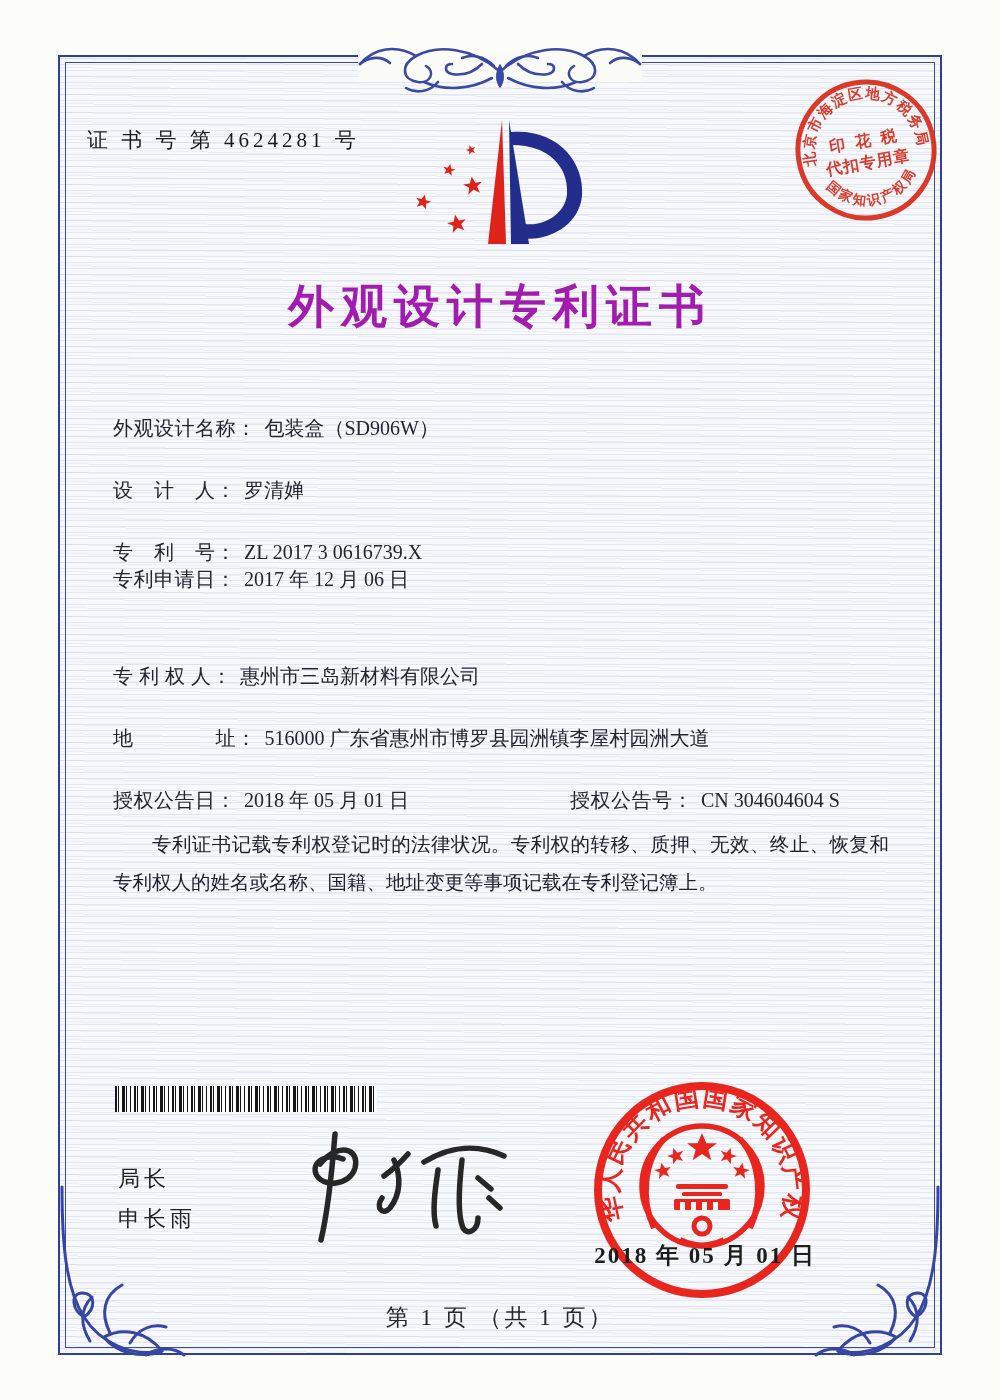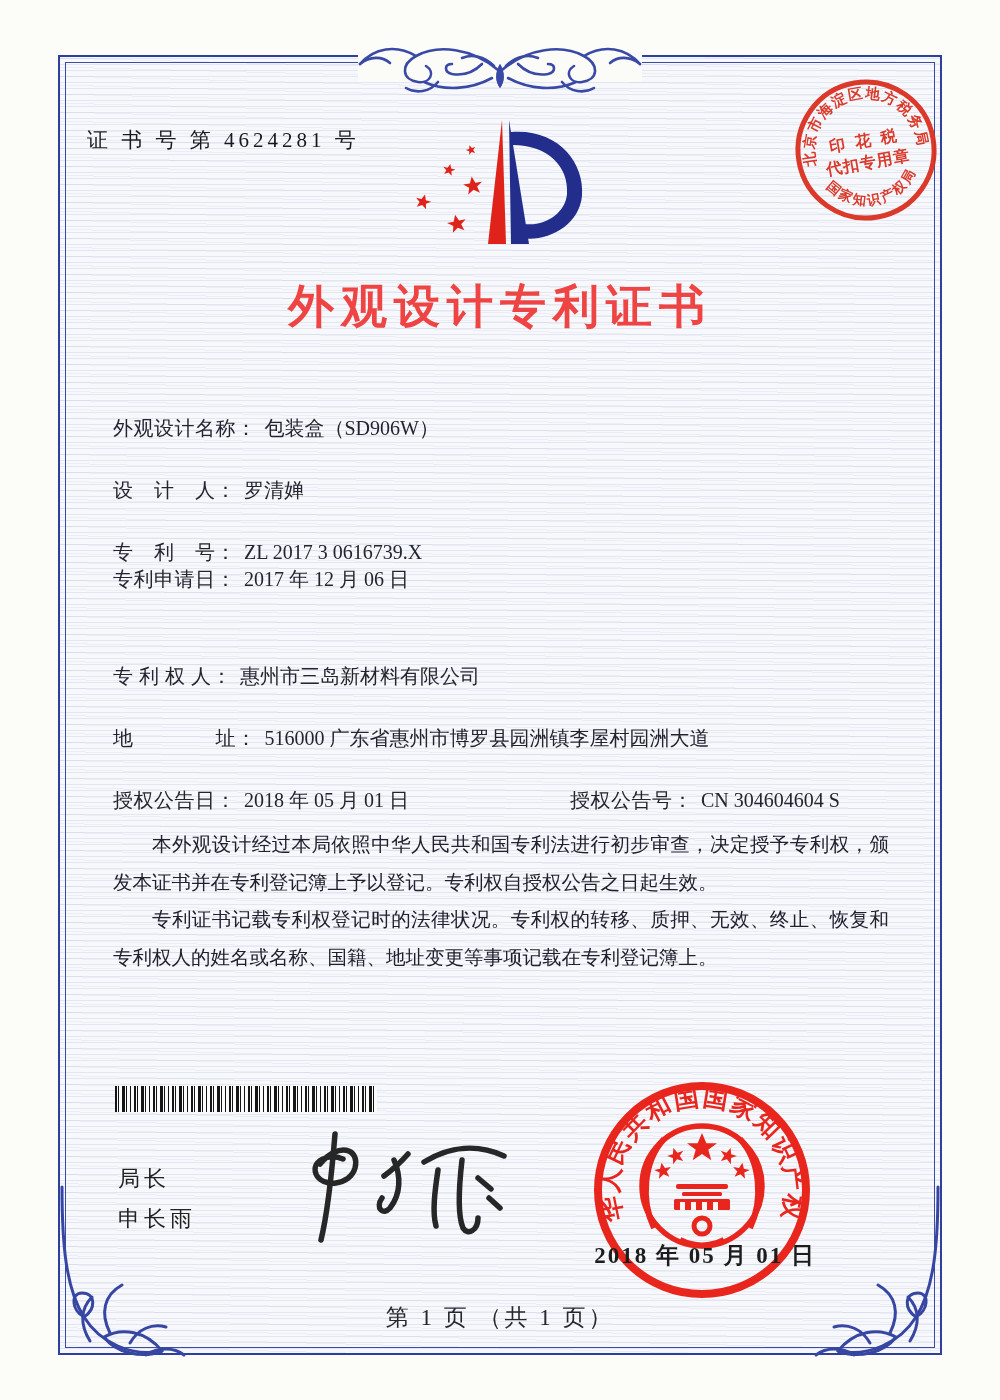--- a/index.html
+++ b/index.html
@@ -23,21 +23,21 @@
     border:2.5px solid #2e3f9e;box-sizing:border-box;
   }
   .frame-inner{
     left:65px;top:62px;width:870px;height:1286px;
     border:1.2px solid #3a4aa6;box-sizing:border-box;
   }
   
   .cert-no{left:87px;top:126px;font-size:21px;letter-spacing:4px;color:#181820;}
   .title{
     left:0;top:276px;width:1000px;text-align:center;
-    font-size:46px;font-weight:bold;letter-spacing:7px;color:#ef4444;
+    font-size:46px;font-weight:bold;letter-spacing:7px;color:#a21caf;
   }
   
   .field-row{left:113px;font-size:20px;color:#23242f;white-space:nowrap;}
   .flabel{letter-spacing:.5px;}
   .fvalue{margin-left:8px;margin-top:24px;}
   .grant-right{left:570px;}
   
   .body-text{
     left:113px;top:826px;width:776px;
     font-size:19.5px;line-height:37.5px;text-align:justify;color:#20202e;
@@ -164,21 +164,20 @@
   <span class="flabel">地　　　　址：</span><span class="fvalue">516000 广东省惠州市博罗县园洲镇李屋村园洲大道</span>
 </div>
 <div class="abs field-row" style="top:787px;">
   <span class="flabel">授权公告日：</span><span class="fvalue">2018 年 05 月 01 日</span>
 </div>
 <div class="abs field-row grant-right" style="top:787px;">
   <span class="flabel">授权公告号：</span><span class="fvalue">CN 304604604 S</span>
 </div>
 
 <div class="abs body-text">
-  <p>本外观设计经过本局依照中华人民共和国专利法进行初步审查，决定授予专利权，颁发本证书并在专利登记簿上予以登记。专利权自授权公告之日起生效。</p>
   <p>专利证书记载专利权登记时的法律状况。专利权的转移、质押、无效、终止、恢复和专利权人的姓名或名称、国籍、地址变更等事项记载在专利登记簿上。</p>
 </div>
 
 <div class="abs barcode"></div>
 
 <div class="abs signer-title">局长</div>
 <div class="abs signer-name">申长雨</div>
 
 <svg class="abs" style="left:262px;top:1126px;" width="270" height="122" viewBox="0 0 270 122">
   <g fill="none" stroke="#161616" stroke-width="5.5" stroke-linecap="round" opacity="0.92">

